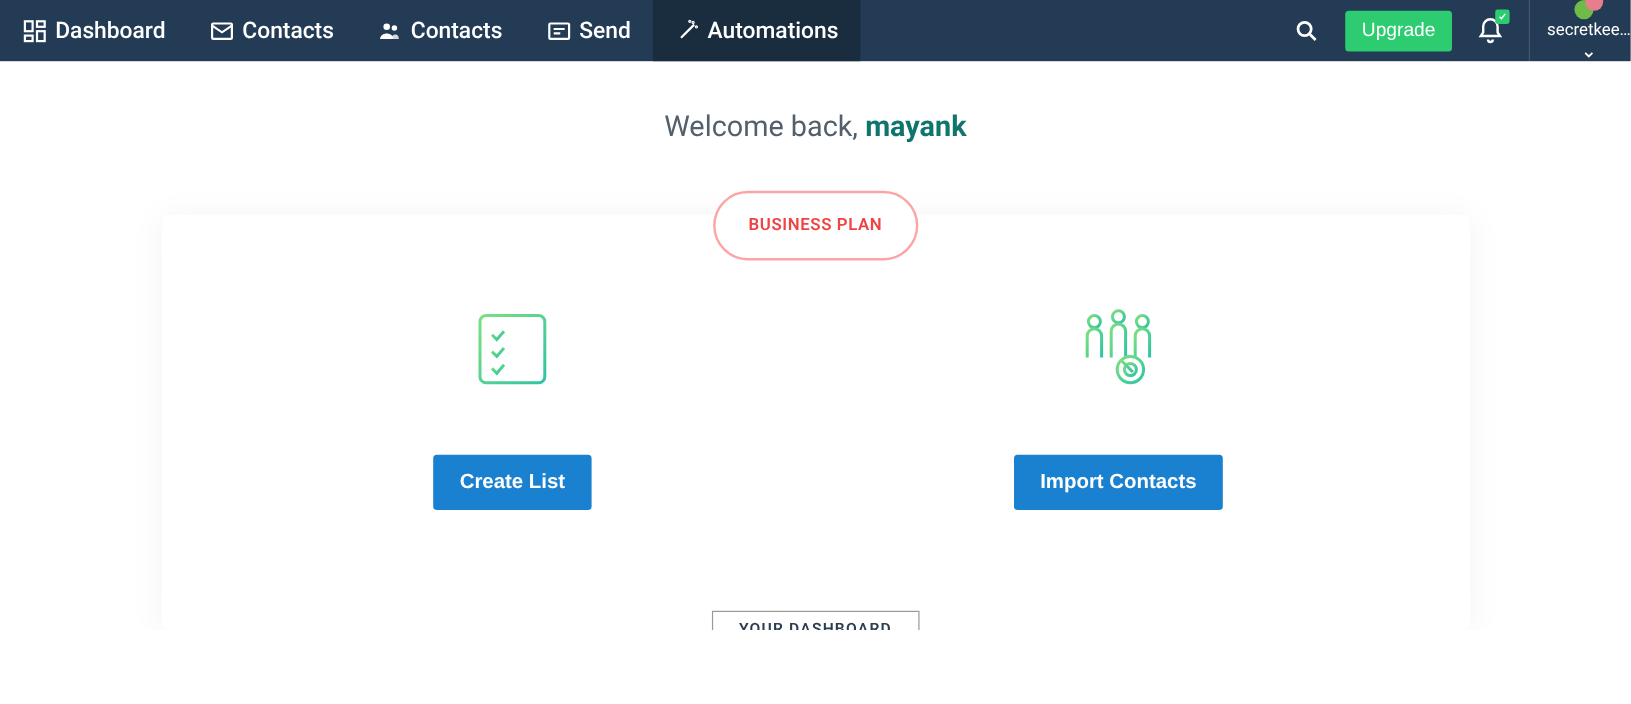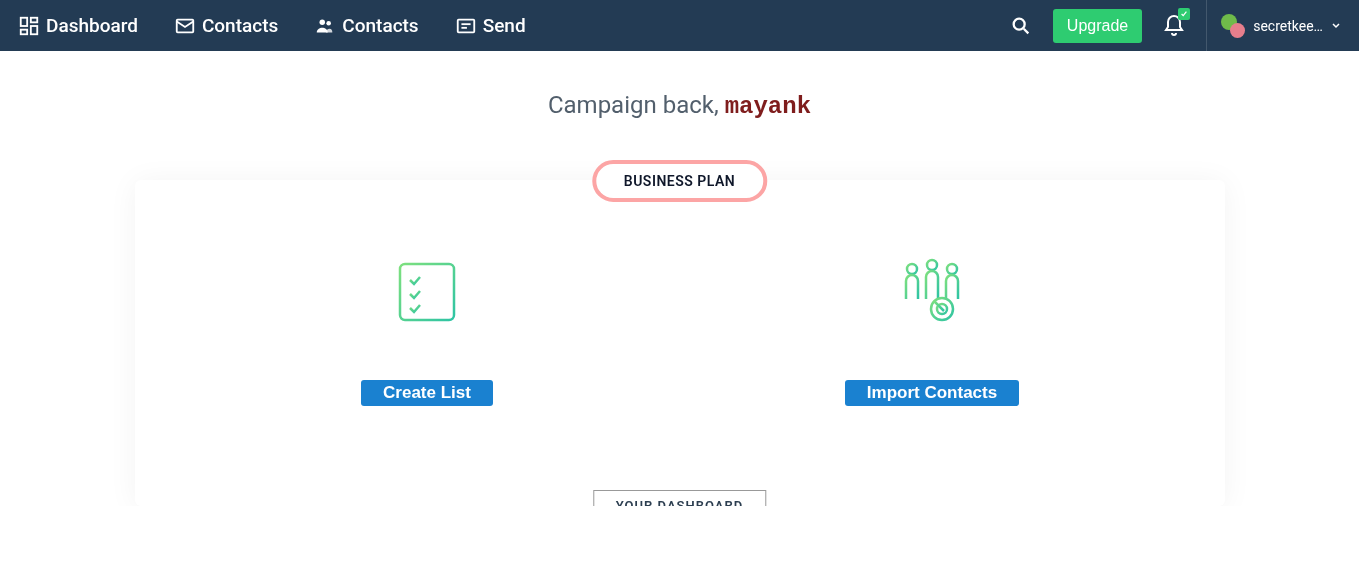--- a/index.html
+++ b/index.html
@@ -32,21 +32,20 @@
       height: 100%;
     }
     .nav-item.active {
       background: #1a2d3f;
     }
     .nav-spacer { flex: 1; }
     .nav-right {
       display: flex;
       align-items: center;
       gap: 12px;
-      padding-right: 18px;
       height: 100%;
     }
     .search-btn {
       background: transparent;
       height: 100%;
       width: 40px;
       display: flex;
       align-items: center;
       justify-content: center;
       cursor: pointer;
@@ -83,20 +82,21 @@
       justify-content: center;
     }
     .user-menu {
       display: flex;
       align-items: center;
       gap: 8px;
       cursor: pointer;
       border-left: 1px solid rgba(255,255,255,0.15);
       padding-left: 14px;
       height: 100%;
+      flex-direction: column;
     }
     .avatar {
       width: 24px;
       height: 24px;
       position: relative;
     }
     .avatar .c1 {
       position: absolute;
       width: 16px;
       height: 16px;
@@ -121,46 +121,45 @@
       padding-top: 40px;
       text-align: center;
     }
     .welcome {
       color: #525f6c;
       font-size: 24px;
       font-weight: 400;
       margin-bottom: 60px;
     }
     .welcome strong {
-      color: #7f1d1d;
+      color: #0f766e;
       font-weight: 700;
-      font-family: Liberation Mono, monospace;
     }
     .panel {
       width: 1090px;
       margin: 0 auto;
       background: #fff;
       border-radius: 6px;
       box-shadow: 0 2px 30px rgba(0,0,0,0.05);
       position: relative;
       padding: 70px 40px 100px;
     }
     .plan-pill {
       position: absolute;
       top: -20px;
       left: 50%;
       transform: translateX(-50%);
       background: #fff;
-      border: 4px solid #fca5a5;
+      border: 2px solid #fca5a5;
       border-radius: 999px;
-      padding: 9px 28px;
+      padding: 19px 28px;
       font-size: 14px;
       font-weight: 600;
       letter-spacing: 0.5px;
-      color: #0f172a;
+      color: #ef4444;
     }
     .actions {
       display: flex;
       justify-content: space-around;
       align-items: flex-end;
     }
     .action-card {
       display: flex;
       flex-direction: column;
       align-items: center;
@@ -171,21 +170,21 @@
       display: flex;
       align-items: center;
       justify-content: center;
       margin-bottom: 50px;
     }
     .action-btn {
       background: #1a81d0;
       color: #fff;
       border: none;
       border-radius: 3px;
-      padding: 3px 22px;
+      padding: 13px 22px;
       font-size: 17px;
       font-weight: 600;
       cursor: pointer;
     }
     .dashboard-pill {
       position: absolute;
       bottom: -15px;
       left: 50%;
       transform: translateX(-50%);
       background: #fff;
@@ -245,20 +244,31 @@
     <div class="nav-item">
       <span>
         <svg width="22" height="22" viewBox="0 0 24 24" fill="none" stroke="#fff" stroke-width="2">
           <rect x="3" y="5" width="18" height="14" rx="1"></rect>
           <line x1="7" y1="10" x2="17" y2="10"></line>
             <line x1="7" y1="14" x2="13" y2="14"></line>
         </svg>
       </span>
       <span>Send</span>
     </div>
+    <div class="nav-item active">
+      <span>
+        <svg width="22" height="22" viewBox="0 0 24 24" fill="none" stroke="#fff" stroke-width="2">
+          <path d="M6 18L18 6"></path>
+            <circle cx="17" cy="4" r="0.5" fill="#fff"></circle>
+          <circle cx="20" cy="8" r="0.5" fill="#fff"></circle>
+            <circle cx="14" cy="3" r="0.5" fill="#fff"></circle>
+        </svg>
+      </span>
+      <span>Automations</span>
+    </div>
   </div>
   <div class="nav-spacer"></div>
   <div class="nav-right">
     <div class="search-btn">
       <span>
         <svg width="22" height="22" viewBox="0 0 24 24" fill="none" stroke="#fff" stroke-width="2.5">
           <circle cx="10" cy="10" r="6"></circle>
             <line x1="15" y1="15" x2="20" y2="20"></line>
         </svg>
       </span>
@@ -287,21 +297,21 @@
         <svg width="10" height="10" viewBox="0 0 10 10">
             <path d="M2 3l3 3 3-3" stroke="#fff" stroke-width="1.5" fill="none"></path>
           </svg>
       </span>
     </div>
   </div>
 </div>
 
 <div class="main">
   <div class="welcome">
-    <span>Campaign back, </span><strong>mayank</strong>
+    <span>Welcome back, </span><strong>mayank</strong>
   </div>
 
   <div class="panel">
     <div class="plan-pill">BUSINESS PLAN</div>
 
     <div class="actions">
       <div class="action-card">
         <div class="action-icon">
           <svg width="62" height="68" viewBox="0 0 62 68" fill="none">
             <defs>

